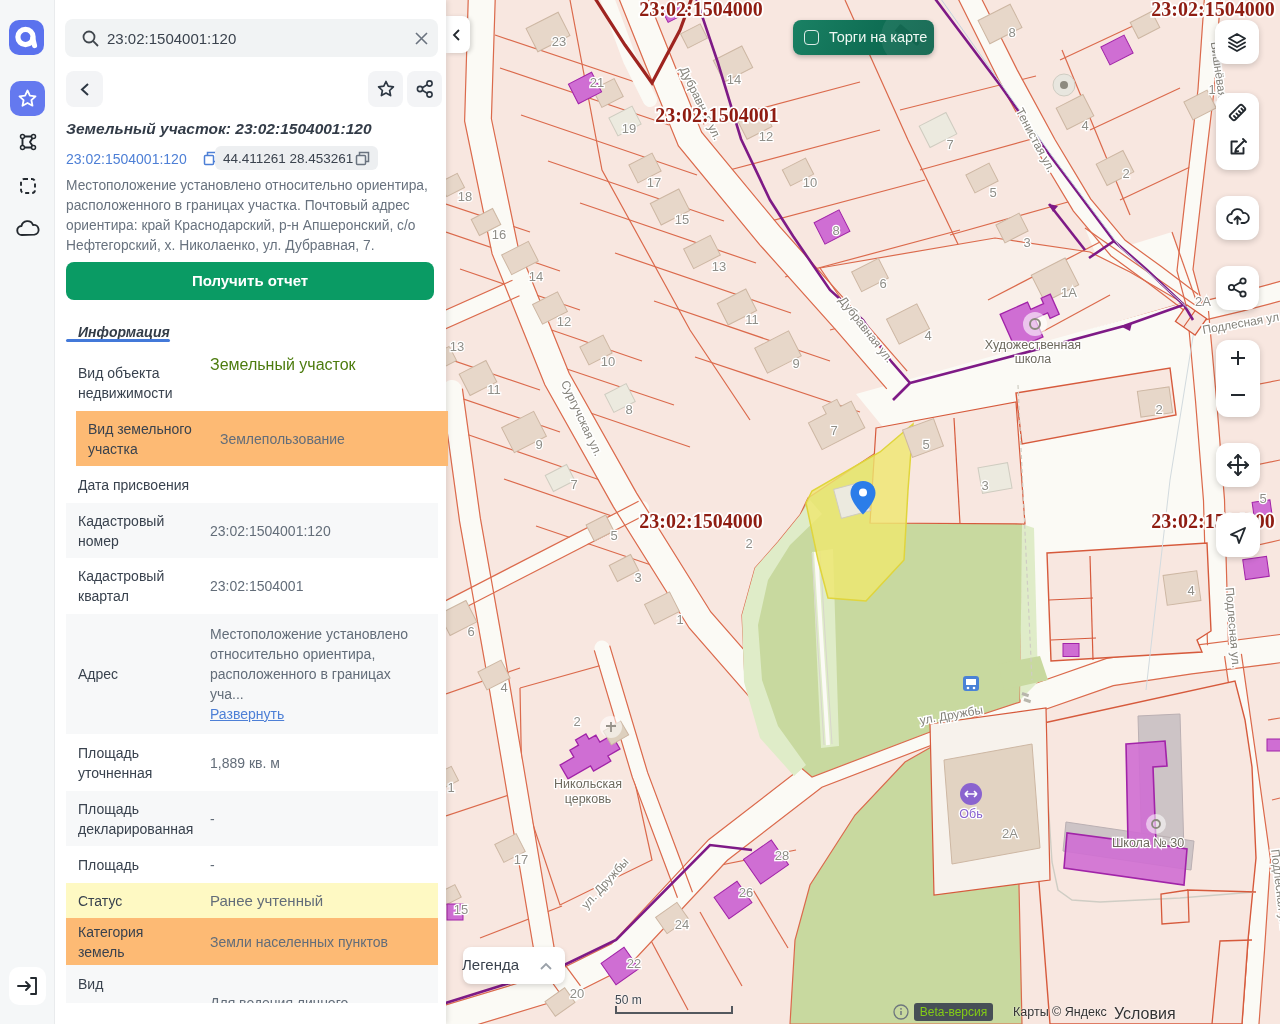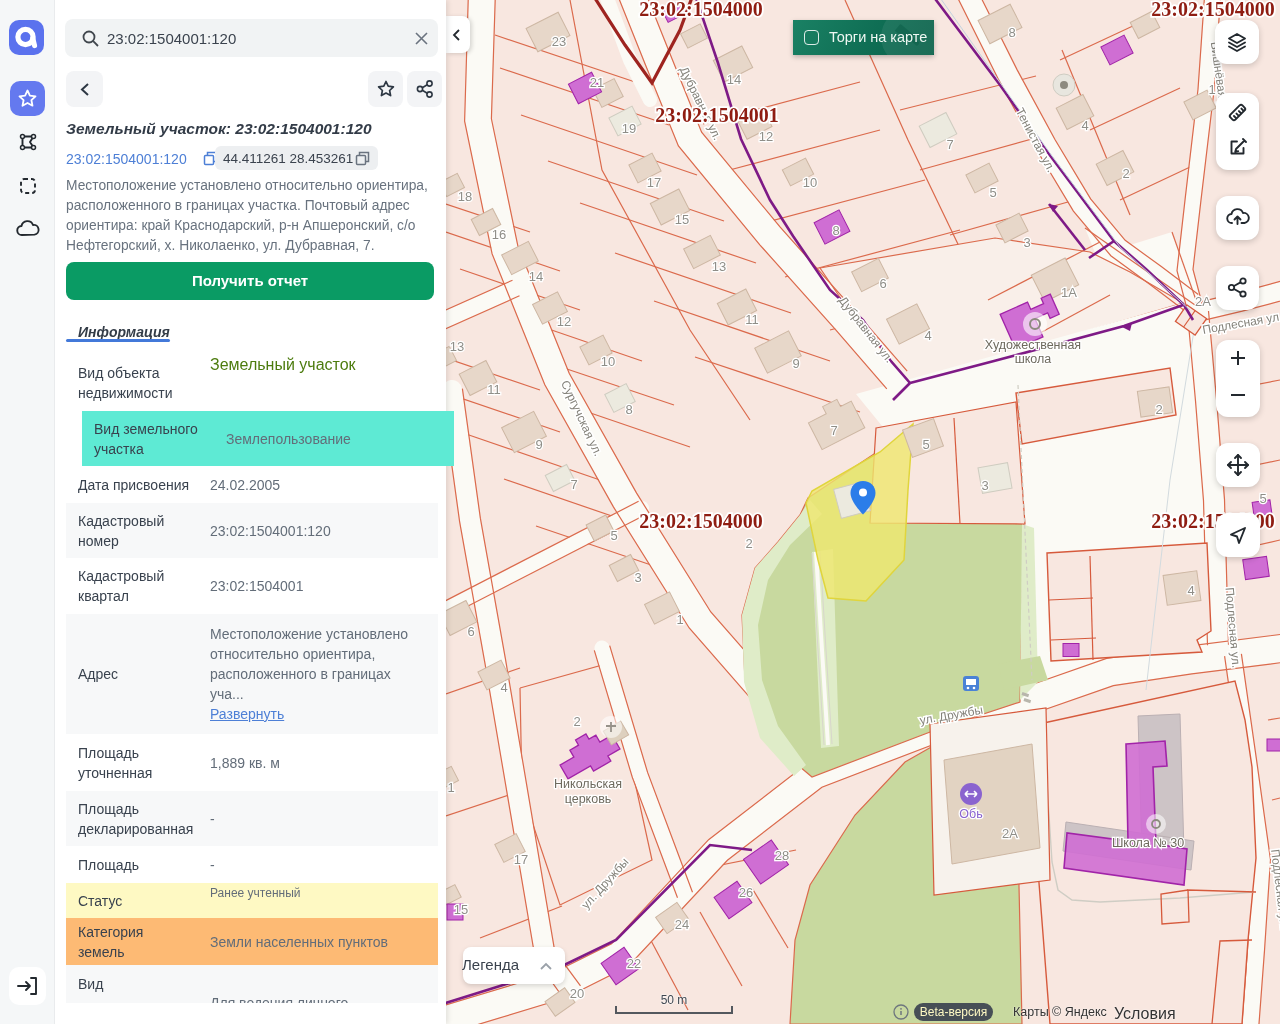--- a/index.html
+++ b/index.html
@@ -100,35 +100,32 @@
   <div class="abs" style="left:11px;top:339px;width:104px;height:3px;background:#4379d9;border-radius:2px;"></div>
 
   <div class="abs" style="left:11px;top:355px;width:372px;height:56px;background:#fff;overflow:hidden;">
       <div class="abs" style="left:12px;top:0;width:120px;height:56px;display:flex;align-items:center;font-size:14px;color:#39424e;line-height:20px;">
         <div>Вид объекта<br>недвижимости</div>
       </div>
       <div class="abs" style="left:144px;top:0;width:215px;height:56px;display:flex;font-size:16px;color:#4d7c0f;line-height:20px;">
         <div>Земельный участок</div>
       </div>
     </div>
-  <div class="abs" style="left:27px;top:411px;width:372px;height:55px;background:#5eead4;overflow:hidden;">
+  <div class="abs" style="left:21px;top:411px;width:372px;height:55px;background:#fdba74;overflow:hidden;">
       <div class="abs" style="left:12px;top:0;width:120px;height:55px;display:flex;align-items:center;font-size:14px;color:#39424e;line-height:20px;">
         <div>Вид земельного<br>участка</div>
       </div>
       <div class="abs" style="left:144px;top:0;width:215px;height:55px;display:flex;align-items:center;font-size:14px;color:#636d79;line-height:20px;">
         <div>Землепользование</div>
       </div>
     </div>
   <div class="abs" style="left:11px;top:466px;width:372px;height:37px;background:#fff;overflow:hidden;">
       <div class="abs" style="left:12px;top:0;width:120px;height:37px;display:flex;align-items:center;font-size:14px;color:#39424e;line-height:20px;">
         <div>Дата присвоения</div>
       </div>
-      <div class="abs" style="left:144px;top:0;width:215px;height:37px;display:flex;align-items:center;font-size:14px;color:#636d79;line-height:20px;">
-        <div>24.02.2005</div>
-      </div>
     </div>
   <div class="abs" style="left:11px;top:503px;width:372px;height:55px;background:#f7f8f9;overflow:hidden;">
       <div class="abs" style="left:12px;top:0;width:120px;height:55px;display:flex;align-items:center;font-size:14px;color:#39424e;line-height:20px;">
         <div>Кадастровый<br>номер</div>
       </div>
       <div class="abs" style="left:144px;top:0;width:215px;height:55px;display:flex;align-items:center;font-size:14px;color:#636d79;line-height:20px;">
         <div>23:02:1504001:120</div>
       </div>
     </div>
   <div class="abs" style="left:11px;top:558px;width:372px;height:56px;background:#fff;overflow:hidden;">
@@ -168,21 +165,21 @@
         <div>Площадь</div>
       </div>
       <div class="abs" style="left:144px;top:0;width:215px;height:37px;display:flex;align-items:center;font-size:14px;color:#636d79;line-height:20px;">
         <div>-</div>
       </div>
     </div>
   <div class="abs" style="left:11px;top:883px;width:372px;height:35px;background:#fef9c3;overflow:hidden;">
       <div class="abs" style="left:12px;top:0;width:120px;height:35px;display:flex;align-items:center;font-size:14px;color:#39424e;line-height:20px;">
         <div>Статус</div>
       </div>
-      <div class="abs" style="left:144px;top:0;width:215px;height:35px;display:flex;align-items:flex-start;font-size:12px;color:#636d79;line-height:20px;">
+      <div class="abs" style="left:144px;top:0;width:215px;height:35px;display:flex;align-items:center;font-size:15px;color:#636d79;line-height:20px;">
         <div>Ранее учтенный</div>
       </div>
     </div>
   <div class="abs" style="left:11px;top:918px;width:372px;height:47px;background:#fdba74;overflow:hidden;">
       <div class="abs" style="left:12px;top:0;width:120px;height:47px;display:flex;align-items:center;font-size:14px;color:#39424e;line-height:20px;">
         <div>Категория<br>земель</div>
       </div>
       <div class="abs" style="left:144px;top:0;width:215px;height:47px;display:flex;align-items:center;font-size:14px;color:#636d79;line-height:20px;">
         <div>Земли населенных пунктов</div>
       </div>
@@ -622,21 +619,21 @@
       <rect x="1024" y="699" width="7" height="3" fill="#b8b6ac" transform="rotate(18 1027 700)"></rect>
 <path d="M863,481 c-7.5,0 -12.5,5.5 -12.5,12 c0,9 12.5,21.5 12.5,21.5 c0,0 12.5,-12.5 12.5,-21.5 c0,-6.5 -5,-12 -12.5,-12 z" fill="#2b7de9"></path>
       <circle cx="863" cy="492.5" r="4" fill="#fff"></circle>
 </svg>
 
   <div class="abs" style="left:0px;top:16px;width:24px;height:37px;background:#fff;border-radius:0 8px 8px 0;box-shadow:2px 1px 4px rgba(0,0,0,0.15);"></div>
   <svg class="abs" style="left:4px;top:28px" width="12" height="14" viewBox="0 0 12 14">
       <path d="M9,2 L4,7 L9,12" fill="none" stroke="#23292f" stroke-width="1.8"></path>
     </svg>
 
-  <div class="abs" style="left:347px;top:20px;width:141px;height:35px;border-radius:0;background:linear-gradient(120deg,#1a8164 0%,#0f6e54 55%,#0a614a 100%);box-shadow:0 2px 5px rgba(0,0,0,0.25);overflow:hidden;">
+  <div class="abs" style="left:347px;top:20px;width:141px;height:35px;border-radius:8px;background:linear-gradient(120deg,#1a8164 0%,#0f6e54 55%,#0a614a 100%);box-shadow:0 2px 5px rgba(0,0,0,0.25);overflow:hidden;">
     <div class="abs" style="left:88px;top:-12px;width:58px;height:58px;border-radius:50%;background:rgba(255,255,255,0.07);"></div>
     <svg class="abs" style="left:95px;top:4px" width="40" height="30" viewBox="0 0 40 30">
         <g fill="#0c5f49" opacity="0.55">
           <rect x="8" y="4" width="16" height="9" rx="1" transform="rotate(40 16 8)"></rect>
           <rect x="18" y="14" width="14" height="4" rx="1" transform="rotate(40 25 16)"></rect>
         </g>
       </svg>
     <div class="abs" style="left:11px;top:10px;width:15px;height:15px;border:1.6px solid rgba(255,255,255,0.85);border-radius:4px;"></div>
     <div class="abs" style="left:36px;top:9px;font-size:14.5px;color:#eef7f2;">Торги на карте</div>
   </div>
@@ -705,23 +702,23 @@
       <path d="M18,4 L4,10.5 L10,12.5 L12,19 Z" fill="none" stroke="#23292f" stroke-width="1.9" stroke-linejoin="round"></path>
     </svg>
 
   <div class="abs" style="left:17px;top:947px;width:102px;height:37px;background:#fff;border-radius:8px;box-shadow:0 2px 5px rgba(0,0,0,0.15);"></div>
   <div class="abs" style="left:16px;top:956px;font-size:15px;color:#3a424d;">Легенда</div>
   <svg class="abs" style="left:93px;top:962px" width="14" height="9" viewBox="0 0 14 9">
       <path d="M2,7 L7,2 L12,7" fill="none" stroke="#9aa1a9" stroke-width="1.8"></path>
     </svg>
 
   <div class="abs" style="left:169px;top:1006px;width:118px;height:8px;border-left:2px solid #53585e;border-right:2px solid #53585e;border-bottom:2px solid #53585e;"></div>
-  <div class="abs" style="left:169px;top:993px;width:118px;text-align:center;font-size:12px;color:#3f4750;text-shadow:0 0 2px #fff,0 0 2px #fff;">50 m</div>
+  <div class="abs" style="left:169px;top:993px;width:118px;font-size:12px;color:#3f4750;text-shadow:0 0 2px #fff,0 0 2px #fff;">50 m</div>
 
   <svg class="abs" style="left:447px;top:1004px" width="16" height="16" viewBox="0 0 16 16">
       <circle cx="8" cy="8" r="7" fill="none" stroke="#6e767e" stroke-width="1.3"></circle>
       <path d="M8,7 v4" stroke="#6e767e" stroke-width="1.5"></path>
       <circle cx="8" cy="4.8" r="0.9" fill="#6e767e"></circle>
     </svg>
-  <div class="abs" style="left:468px;top:1003px;width:79px;height:18px;background:#474f56;border-radius:9px;color:#fef9c3;font-size:12px;text-align:center;line-height:18px;">Beta-версия</div>
+  <div class="abs" style="left:468px;top:1003px;width:79px;height:18px;background:#474f56;border-radius:3px;color:#84cc16;font-size:12px;text-align:center;line-height:18px;">Beta-версия</div>
   <div class="abs" style="left:567px;top:1005px;font-size:12.5px;color:#333;text-shadow:0 0 2px #fff;">Карты © Яндекс</div>
   <div class="abs" style="left:668px;top:1005px;font-size:16px;color:#333;text-shadow:0 0 2px #fff;">Условия использования</div>
 </div>
 
 </body></html>

